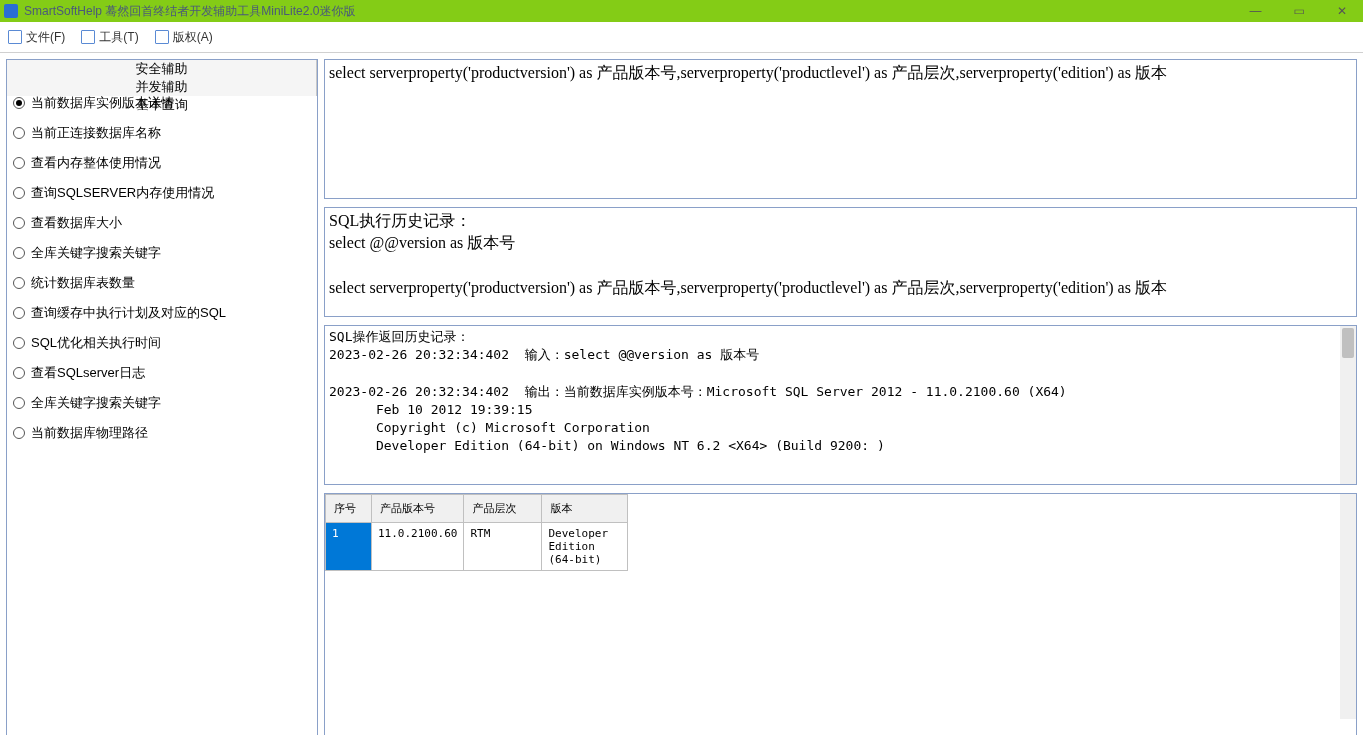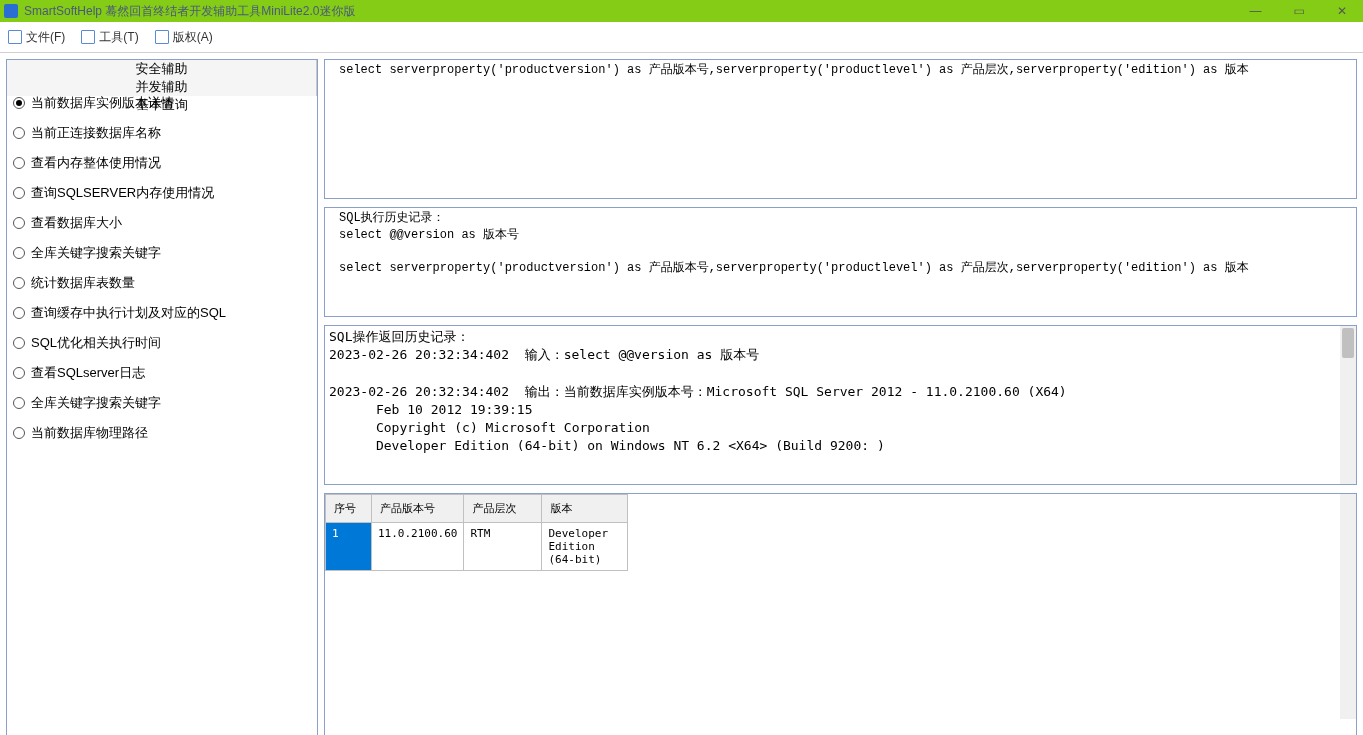--- a/index.html
+++ b/index.html
@@ -97,23 +97,23 @@
 }
 
 .right-panel {
   flex: 1;
   display: flex;
   flex-direction: column;
   gap: 8px;
 }
 .text-area {
   border: 1px solid #8aa0c8;
-  font-family: Liberation Mono, monospace;
-  font-size: 12px;
-  padding: 2px 14px;
+  font-family: Liberation Serif, serif;
+  font-size: 16px;
+  padding: 2px 4px;
   white-space: pre-wrap;
   overflow: hidden;
   line-height: 1.4;
   color: #000;
 }
 .ta1 { height: 140px; }
 .ta2 { height: 110px; }
 .ta3-wrap { position: relative; height: 160px; border: 1px solid #8aa0c8; }
 .ta3 {
   font-family: "NSimSun", monospace;

